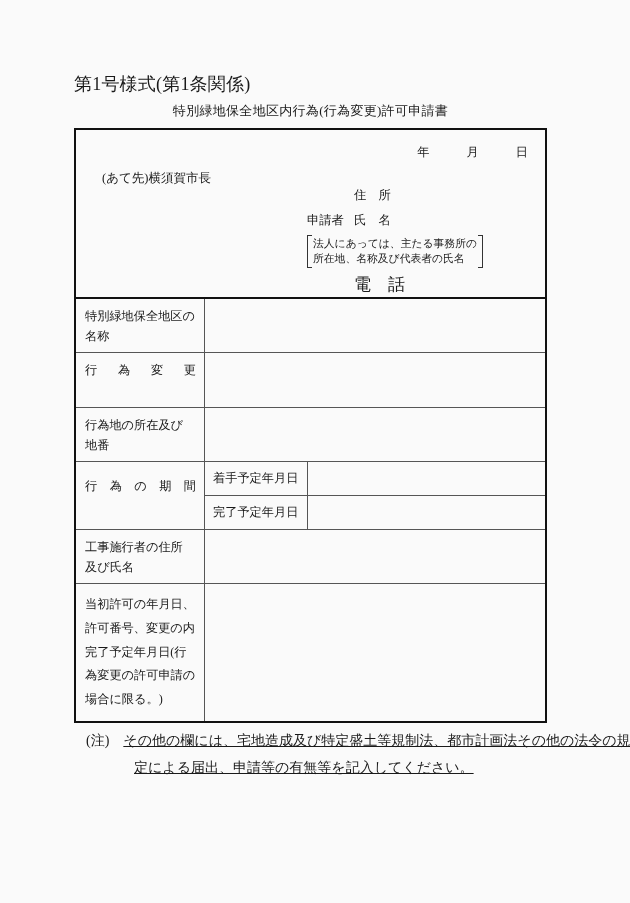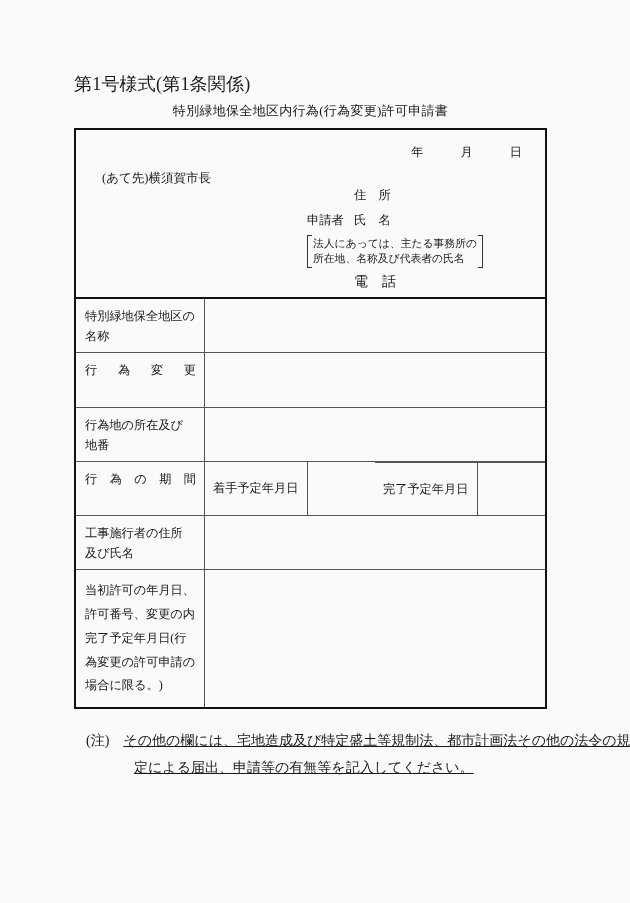--- a/index.html
+++ b/index.html
@@ -104,21 +104,21 @@
     display: block;
   }
   .label-lines .ln {
     display: block;
   }
 
   
   .period-sub {
     flex: 1;
     display: flex;
-    flex-direction: row;
+    flex-direction: column;
   }
   .period-subrow {
     display: flex;
     flex: 1;
     border-top: 1px solid #555;
     box-sizing: border-box;
   }
   .period-subrow.first {
     border-top: none;
   }
@@ -138,21 +138,21 @@
   }
 
   
   .header-block {
     position: relative;
     height: 167px;
     box-sizing: border-box;
   }
   .date-line {
     position: absolute;
-    right: 23px;
+    right: 17px;
     top: 14px;
     font-size: 12.2px;
     white-space: nowrap;
   }
   .date-line .seg {
     display: inline-block;
     margin-left: 34px;
   }
   .date-line .seg:first-child {
     margin-left: 0;
@@ -212,21 +212,21 @@
   }
   .bracket-note .note-text {
     padding: 1px 1px 1px 1px;
   }
   .bracket-note .note-text .ln {
     display: block;
   }
   .phone-row {
     margin-left: 47px;
     margin-top: 5px;
-    font-size: 14px;
+    font-size: 17px;
   }
 
   
   .footer-note {
     position: absolute;
     left: 86px;
     top: 728px;
     width: 470px;
     font-size: 14px;
     line-height: 1.9;

